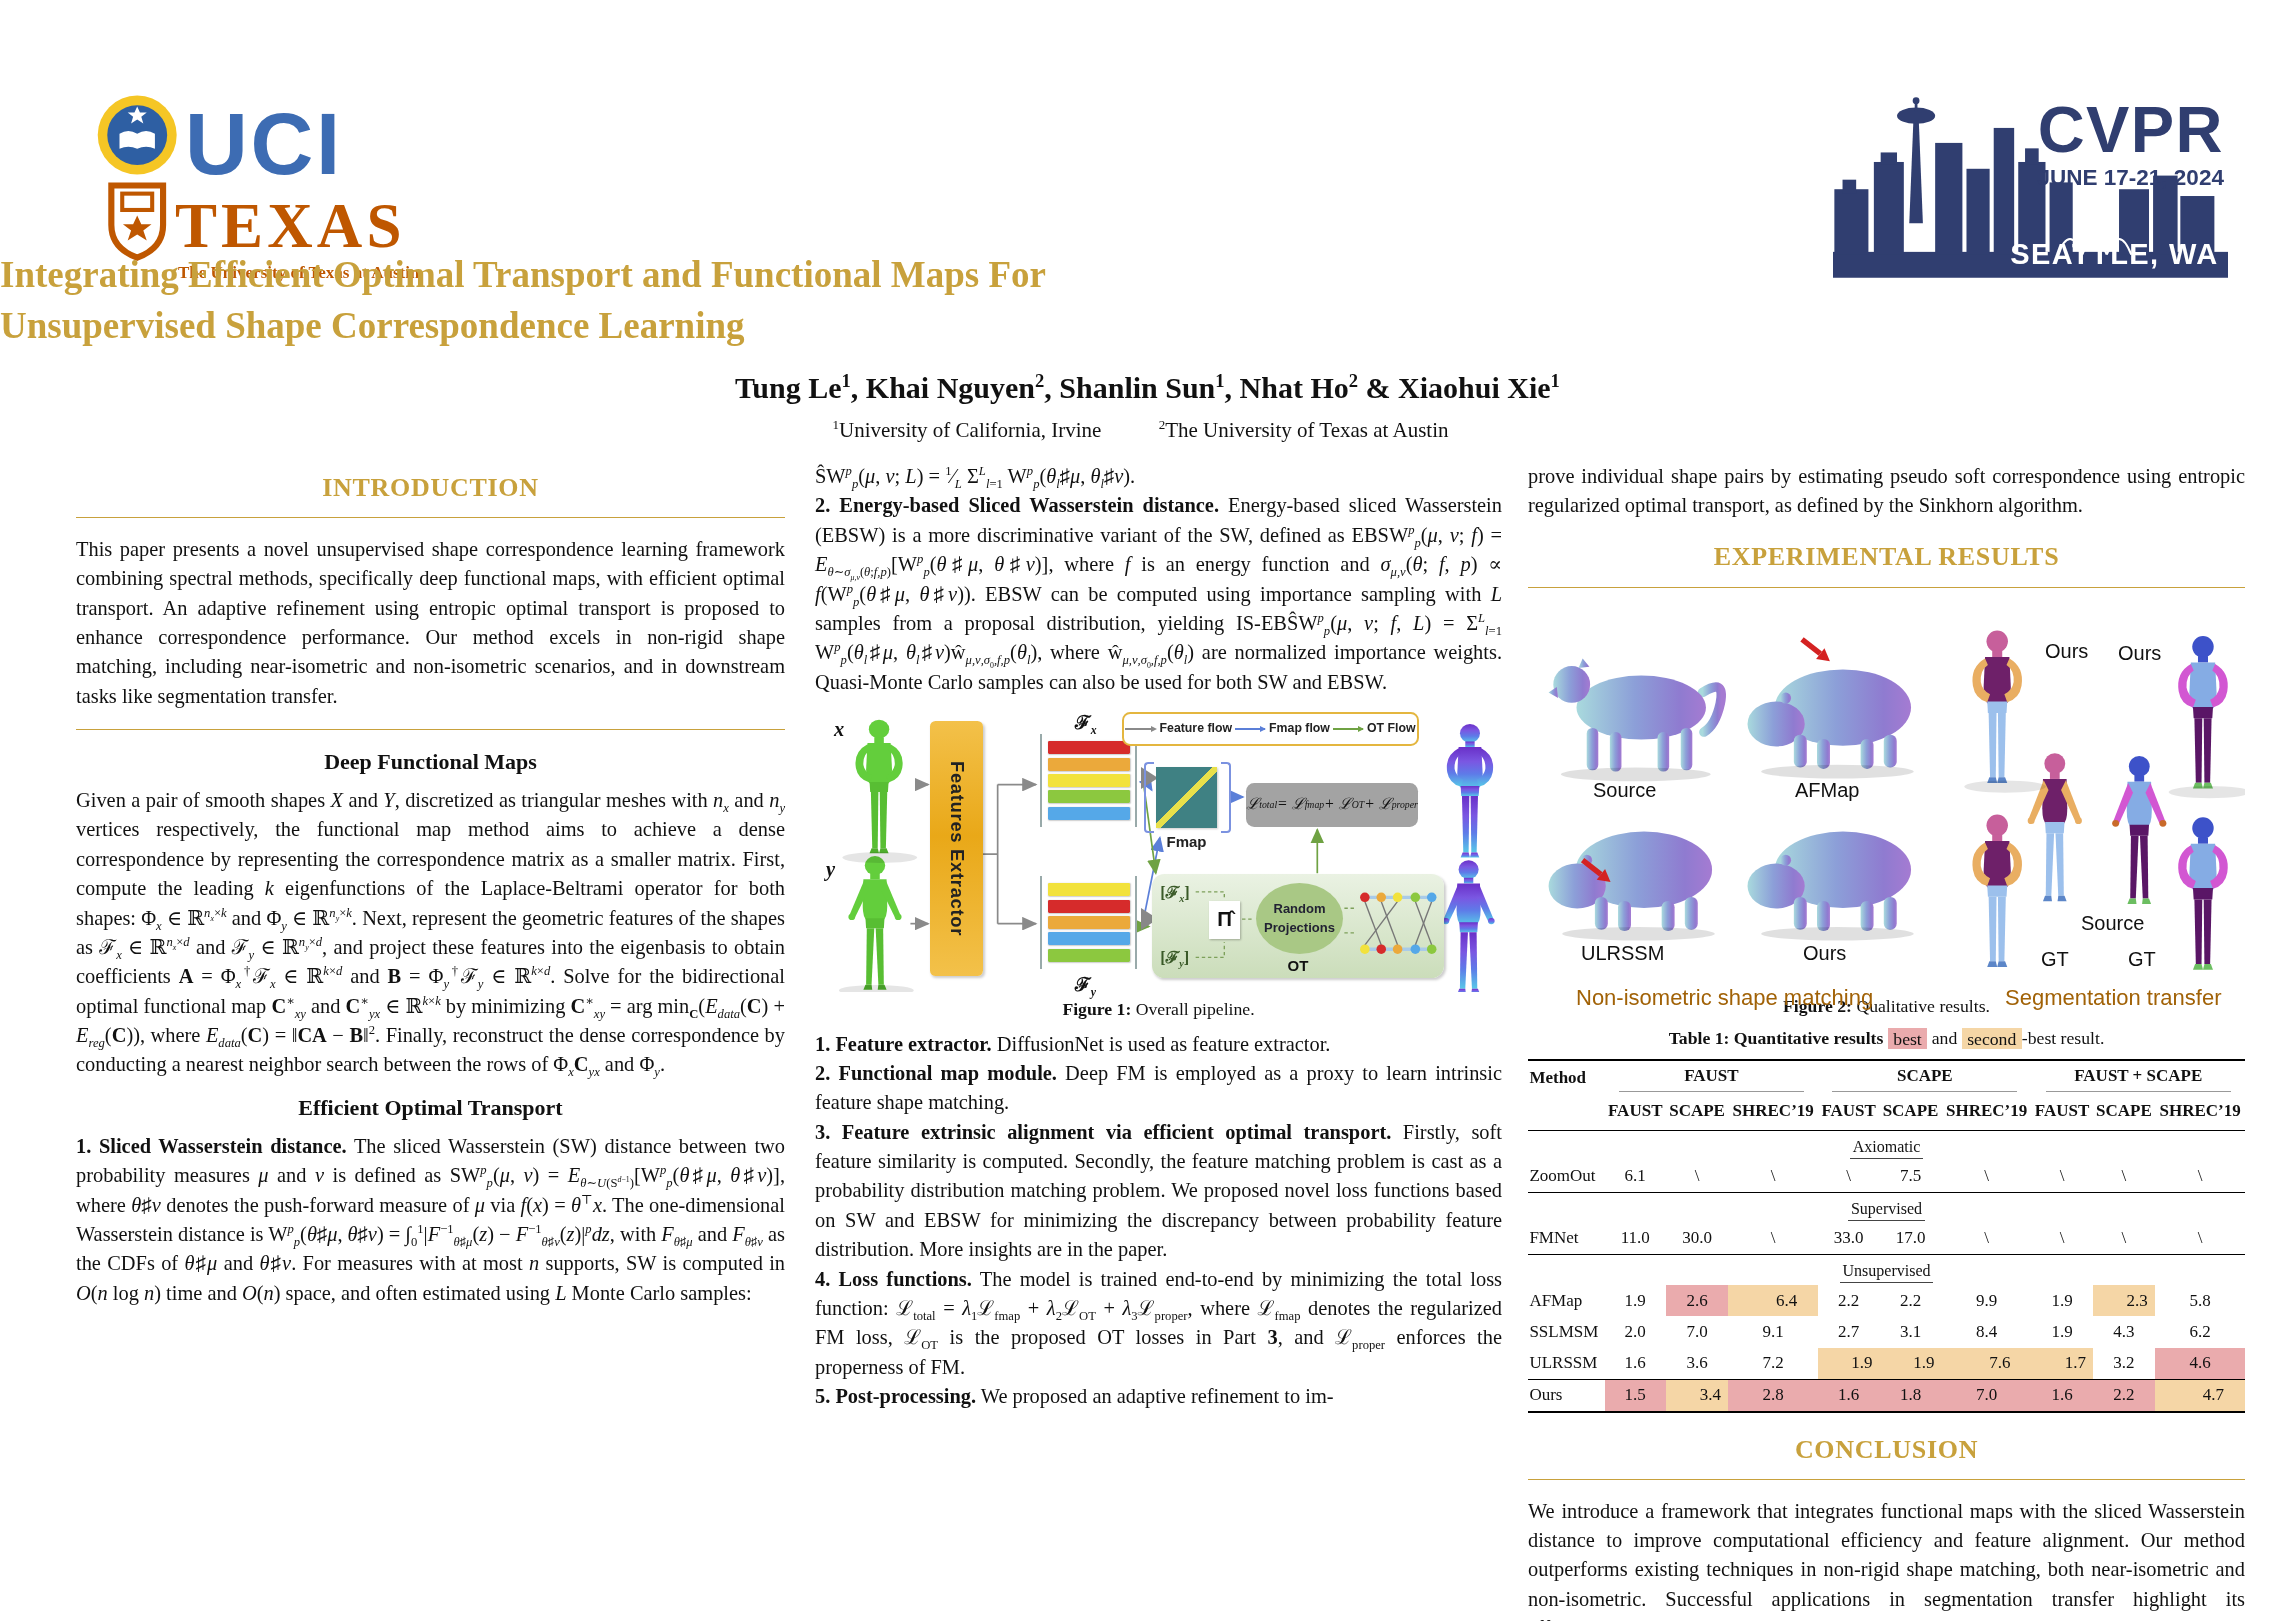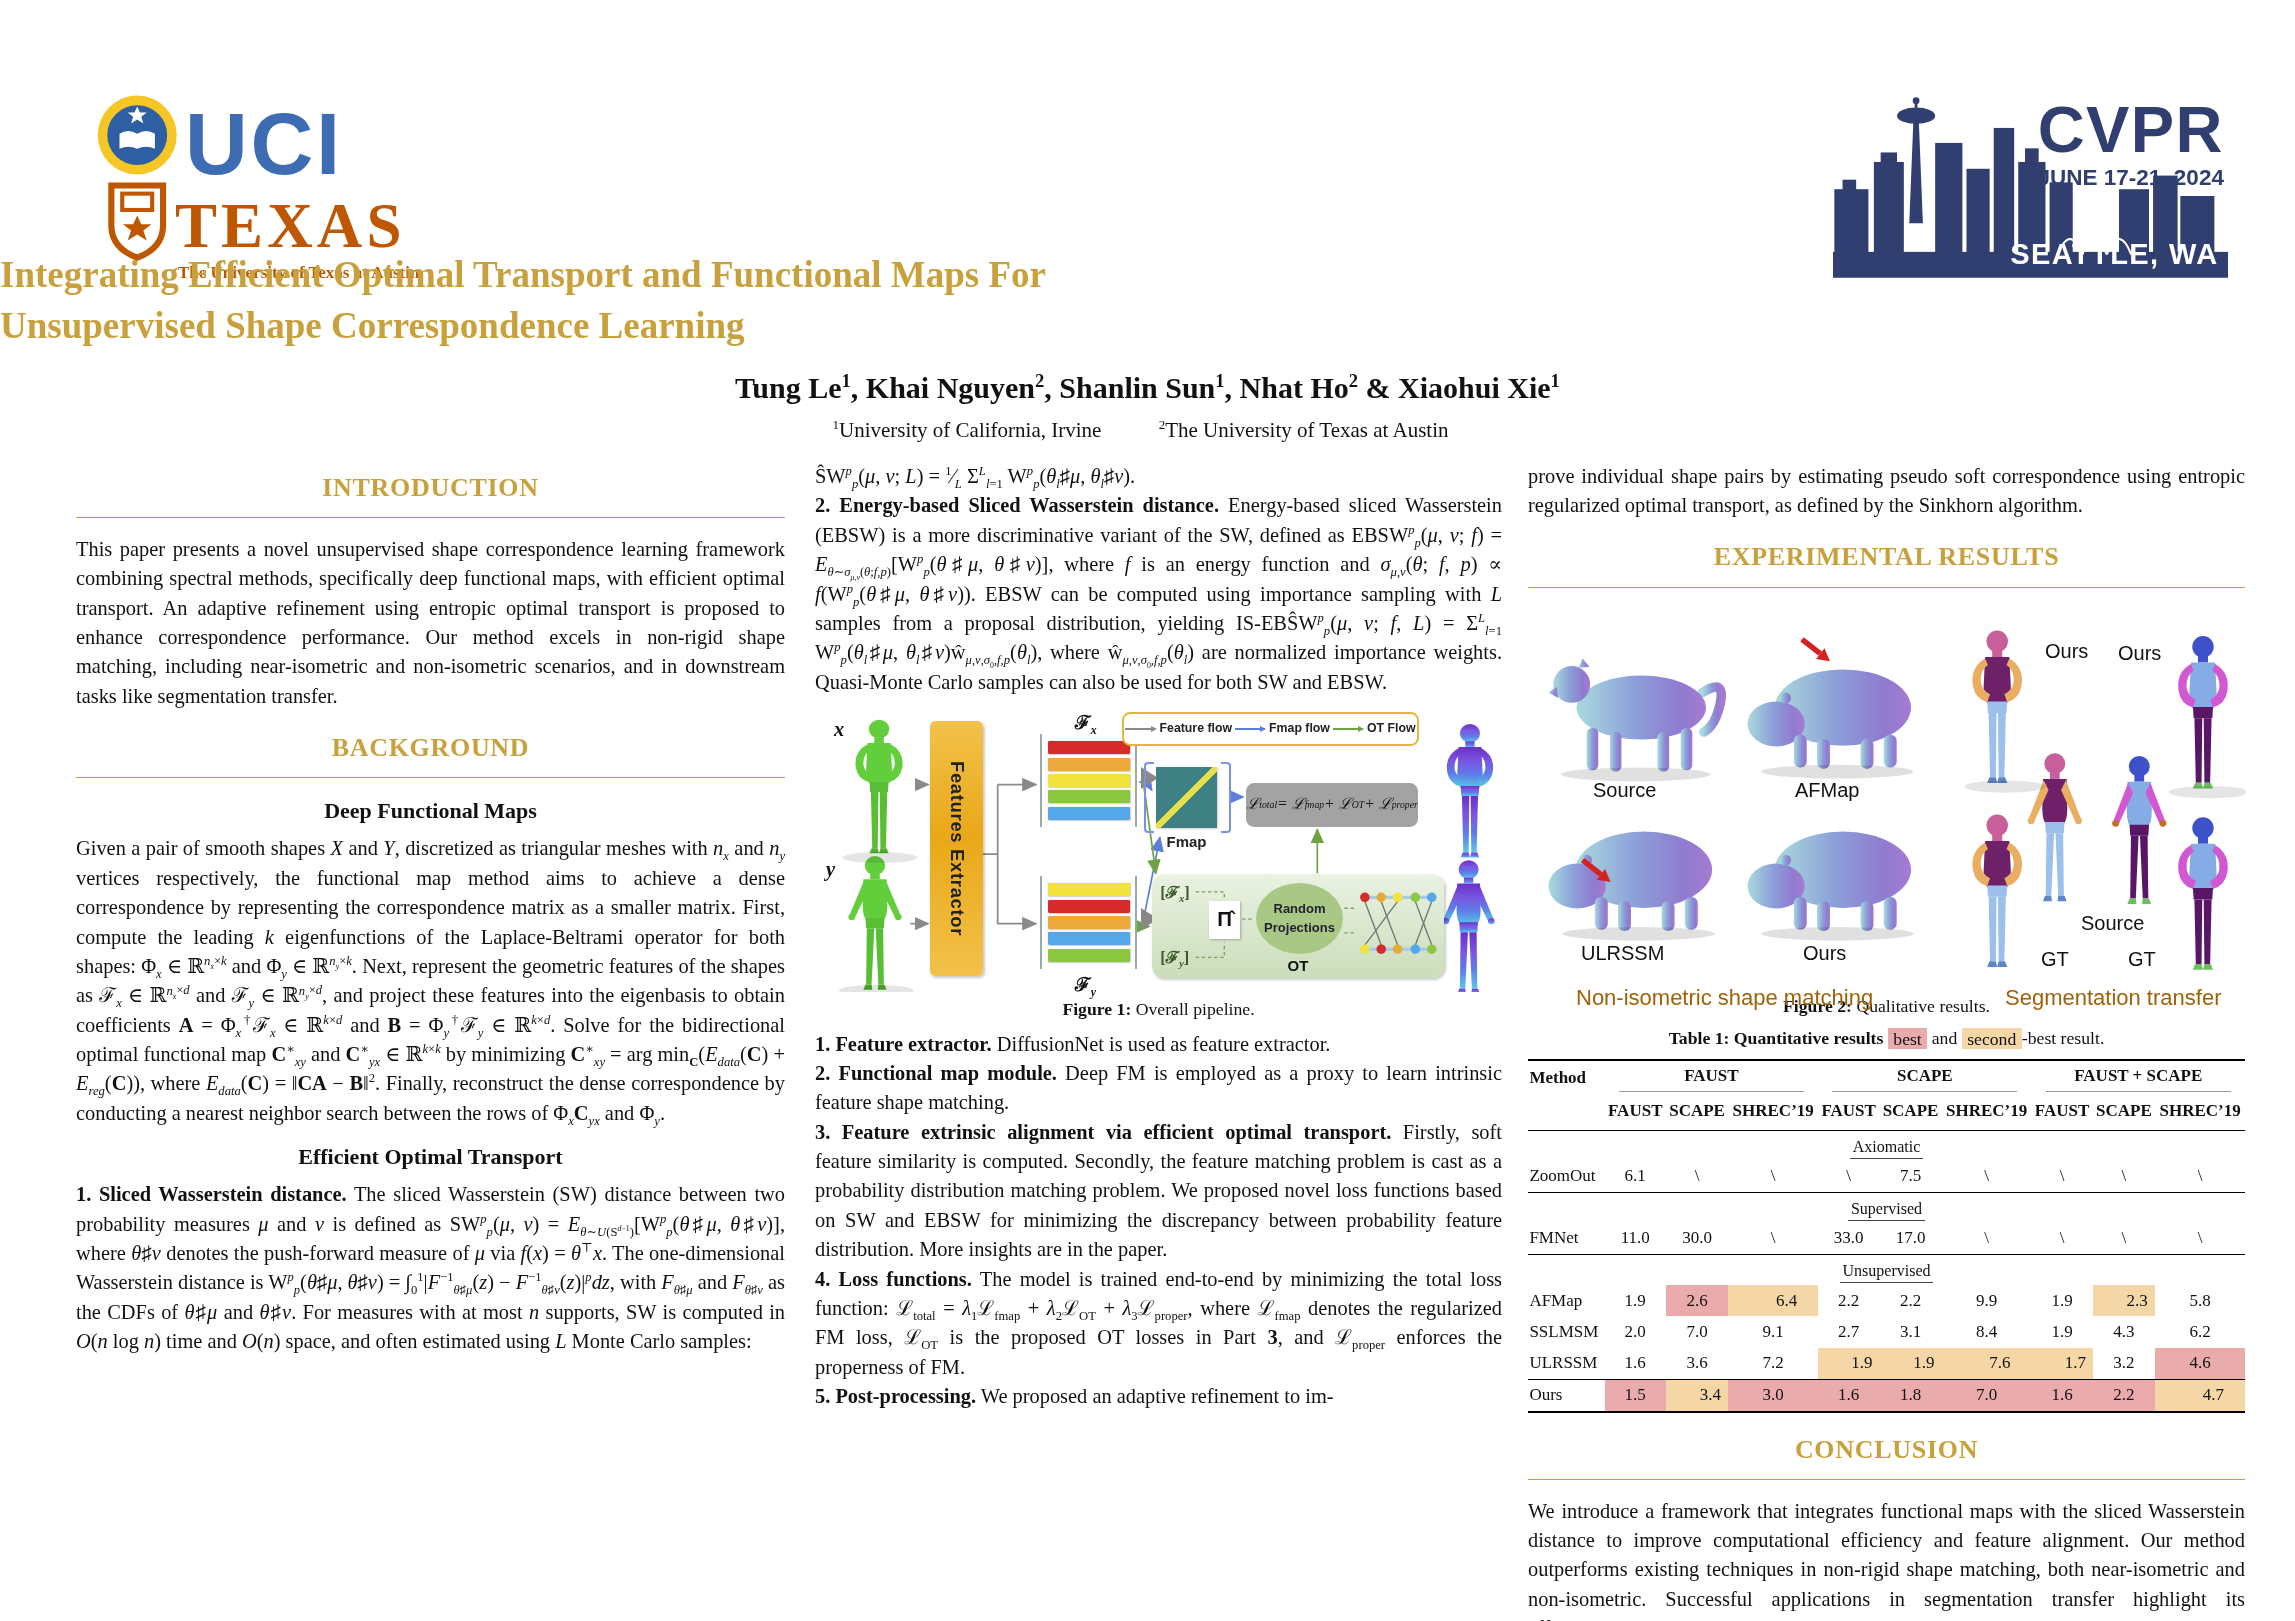--- a/index.html
+++ b/index.html
@@ -221,21 +221,20 @@
   <span><sup>2</sup>The University of Texas at Austin</span>
 </div>
 
 <div id="col-left" class="col">
   <div class="sec">
     <span class="t">INTRODUCTION</span>
     <div class="rule"></div>
   </div>
   <p class="body">This paper presents a novel unsupervised shape correspondence learning framework combining spectral methods, specifically deep functional maps, with efficient optimal transport.  An adaptive refinement using entropic optimal transport is proposed to enhance correspondence performance.  Our method excels in non-rigid shape matching, including near-isometric and non-isometric scenarios, and in downstream tasks like segmentation transfer.</p>
   <div class="sec">
-    <span class="t">BACKGROUND</span>
     <div class="rule"></div>
   </div>
   <div class="subt">Deep Functional Maps</div>
   <p class="body">Given a pair of smooth shapes <i>X</i> and <i>Y</i>, discretized as triangular meshes with <i>n<sub>x</sub></i> and <i>n<sub>y</sub></i> vertices respectively, the functional map method aims to achieve a dense correspondence by representing the correspondence matrix as a smaller matrix.  First, compute the leading <i>k</i> eigenfunctions of the Laplace-Beltrami operator for both shapes: Φ<sub><i>x</i></sub> ∈ ℝ<sup><i>n<sub>x</sub></i>×<i>k</i></sup> and Φ<sub><i>y</i></sub> ∈ ℝ<sup><i>n<sub>y</sub></i>×<i>k</i></sup>.  Next, represent the geometric features of the shapes as ℱ<sub><i>x</i></sub> ∈ ℝ<sup><i>n<sub>x</sub></i>×<i>d</i></sup> and ℱ<sub><i>y</i></sub> ∈ ℝ<sup><i>n<sub>y</sub></i>×<i>d</i></sup>, and project these features into the eigenbasis to obtain coefficients <b>A</b> = Φ<sub><i>x</i></sub><sup>†</sup>ℱ<sub><i>x</i></sub> ∈ ℝ<sup><i>k</i>×<i>d</i></sup> and <b>B</b> = Φ<sub><i>y</i></sub><sup>†</sup>ℱ<sub><i>y</i></sub> ∈ ℝ<sup><i>k</i>×<i>d</i></sup>.  Solve for the bidirectional optimal functional map <b>C</b><sup>∗</sup><sub><i>xy</i></sub> and <b>C</b><sup>∗</sup><sub><i>yx</i></sub> ∈ ℝ<sup><i>k</i>×<i>k</i></sup> by minimizing <b>C</b><sup>∗</sup><sub><i>xy</i></sub> = arg min<sub><b>C</b></sub>(<i>E<sub>data</sub></i>(<b>C</b>) + <i>E<sub>reg</sub></i>(<b>C</b>)), where <i>E<sub>data</sub></i>(<b>C</b>) = ‖<b>CA</b> − <b>B</b>‖<sup>2</sup>.  Finally, reconstruct the dense correspondence by conducting a nearest neighbor search between the rows of Φ<sub><i>x</i></sub><b>C</b><sub><i>yx</i></sub> and Φ<sub><i>y</i></sub>.</p>
   <div class="subt" style="margin-top:12.3px">Efficient Optimal Transport</div>
   <p class="body"><b>1.  Sliced Wasserstein distance.</b>  The sliced Wasserstein (SW) distance between two probability measures <i>μ</i> and <i>ν</i> is defined as SW<sup><i>p</i></sup><sub><i>p</i></sub>(<i>μ</i>, <i>ν</i>) = <i>E</i><sub><i>θ</i>∼<i>U</i>(S<sup><i>d</i>−1</sup>)</sub>[W<sup><i>p</i></sup><sub><i>p</i></sub>(<i>θ</i>♯<i>μ</i>, <i>θ</i>♯<i>ν</i>)], where <i>θ</i>♯<i>ν</i> denotes the push-forward measure of <i>μ</i> via <i>f</i>(<i>x</i>) = <i>θ</i><sup>⊤</sup><i>x</i>.  The one-dimensional Wasserstein distance is W<sup><i>p</i></sup><sub><i>p</i></sub>(<i>θ</i>♯<i>μ</i>, <i>θ</i>♯<i>ν</i>) = ∫<sub>0</sub><sup>1</sup>|<i>F</i><sup>−1</sup><sub><i>θ</i>♯<i>μ</i></sub>(<i>z</i>) − <i>F</i><sup>−1</sup><sub><i>θ</i>♯<i>ν</i></sub>(<i>z</i>)|<sup><i>p</i></sup><i>dz</i>, with <i>F</i><sub><i>θ</i>♯<i>μ</i></sub> and <i>F</i><sub><i>θ</i>♯<i>ν</i></sub> as the CDFs of <i>θ</i>♯<i>μ</i> and <i>θ</i>♯<i>ν</i>.  For measures with at most <i>n</i> supports, SW is computed in <i>O</i>(<i>n</i> log <i>n</i>) time and <i>O</i>(<i>n</i>) space, and often estimated using <i>L</i> Monte Carlo samples:</p>
 </div>
 
 <div id="col-mid" class="col">
   <p class="body">ŜW<sup><i>p</i></sup><sub><i>p</i></sub>(<i>μ</i>, <i>ν</i>; <i>L</i>) = <sup>1</sup>⁄<sub><i>L</i></sub> Σ<sup><i>L</i></sup><sub><i>l</i>=1</sub> W<sup><i>p</i></sup><sub><i>p</i></sub>(<i>θ<sub>l</sub></i>♯<i>μ</i>, <i>θ<sub>l</sub></i>♯<i>ν</i>).</p>
@@ -515,21 +514,21 @@
           <td class="second">1.9</td>
           <td class="second">7.6</td>
       <td class="second">1.7</td>
           <td>3.2</td>
           <td class="best">4.6</td>
     </tr>
     <tr class="line">
       <td class="m">Ours</td>
       <td class="best">1.5</td>
           <td class="second">3.4</td>
-          <td class="best">3.0</td>
+          <td class="best">2.8</td>
       <td class="best">1.6</td>
           <td class="best">1.8</td>
           <td class="best">7.0</td>
       <td class="best">1.6</td>
           <td class="best">2.2</td>
           <td class="second">4.7</td>
     </tr>
   </tbody>
     </table>
 

